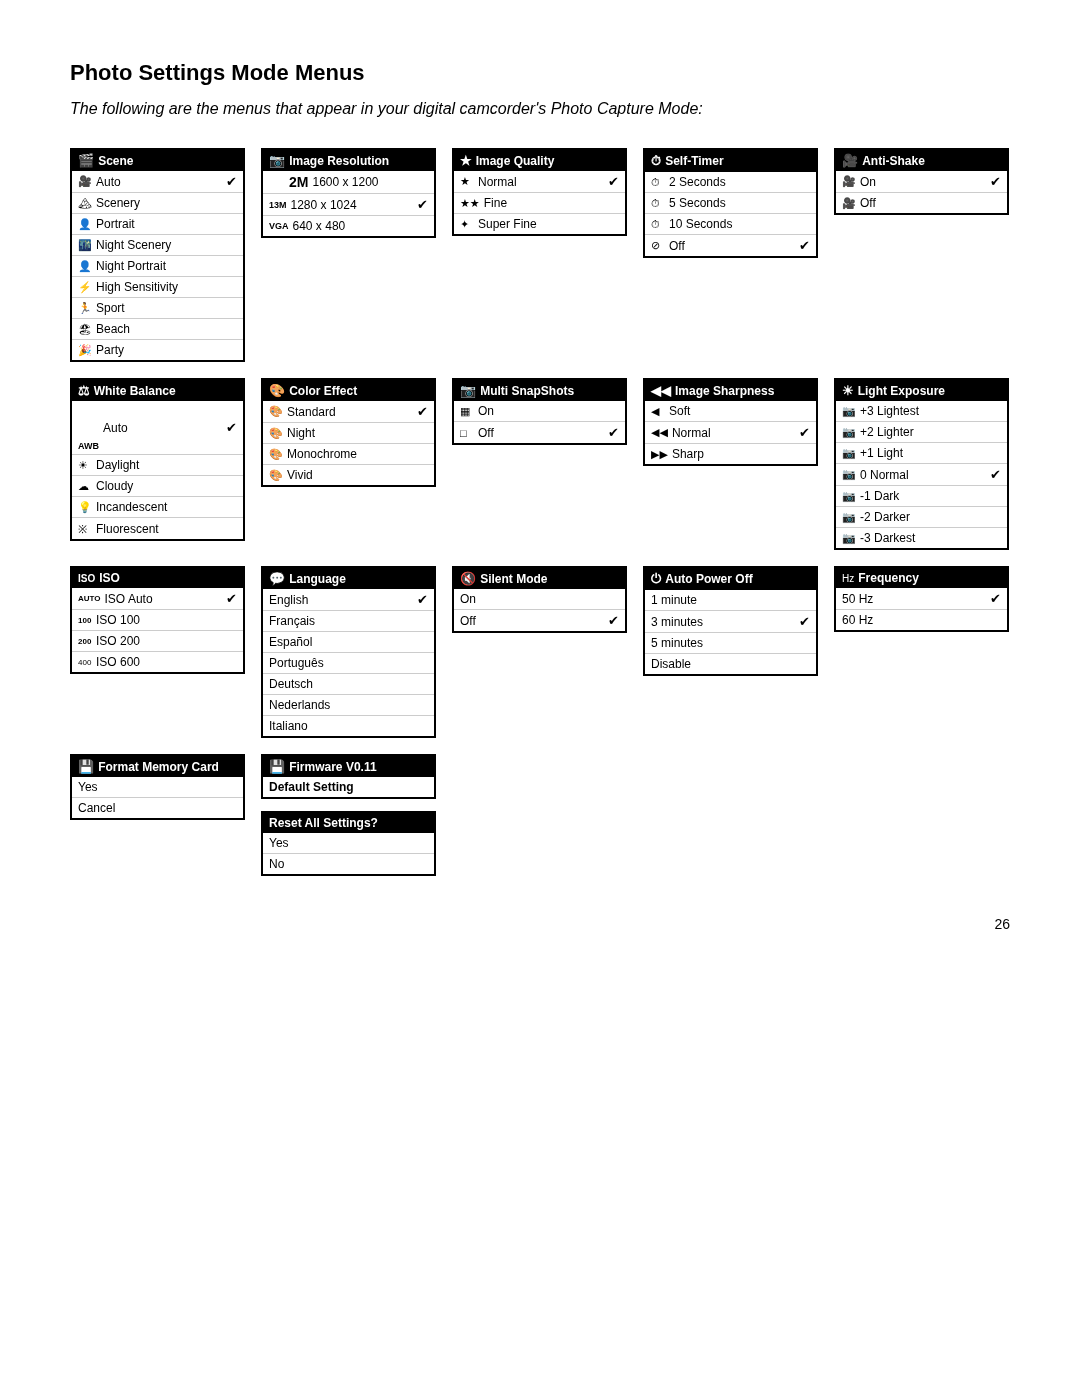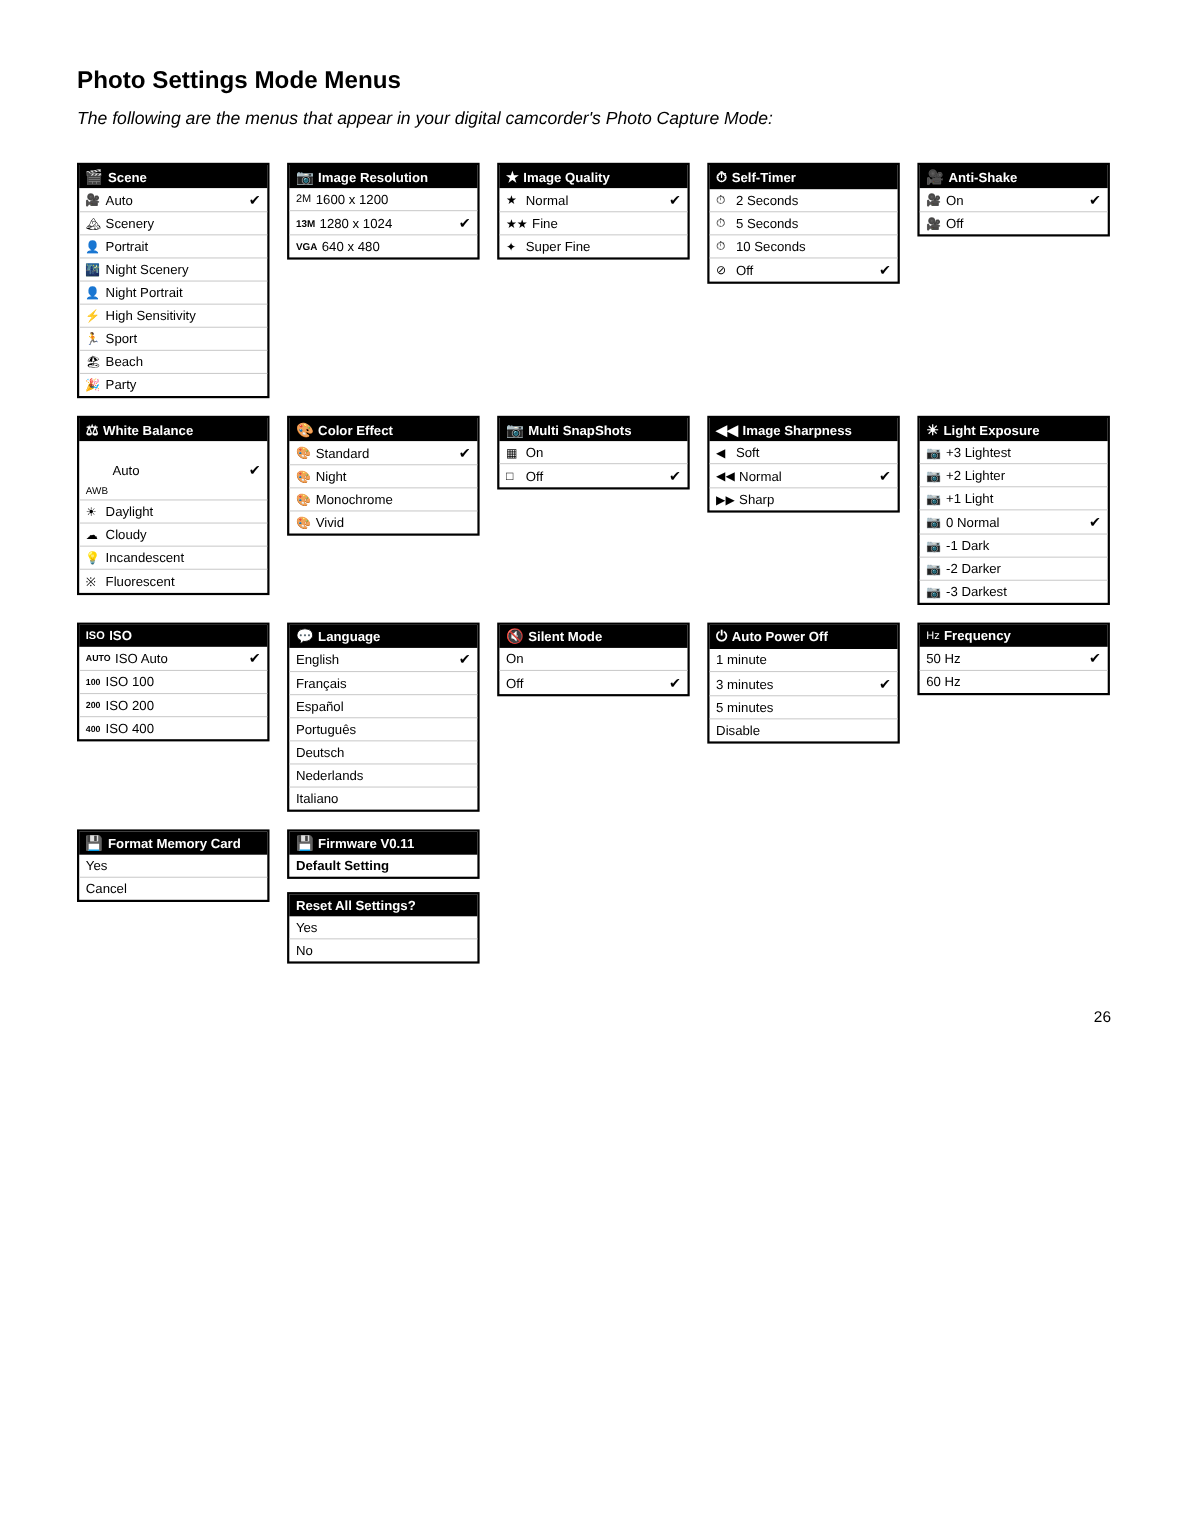--- a/index.html
+++ b/index.html
@@ -150,21 +150,21 @@
     </div>
   </div>
 
   <div class="menu-box">
     <div class="menu-header">
       <span class="icon">📷</span>
       <span>Image Resolution</span>
     </div>
     <div class="menu-item">
       <div class="menu-item-left">
-          <span class="item-icon" style="font-size:10px;font-weight:normal;">2M</span>
+          <span class="item-icon" style="font-size:14px;font-weight:bold;margin-left:20px;">2M</span>
           <span>1600 x 1200</span>
         </div>
     </div>
     <div class="menu-item">
       <div class="menu-item-left">
           <span class="item-icon" style="font-size:9px;font-weight:bold;">13M</span>
           <span>1280 x 1024</span>
         </div>
       <span class="checkmark">✔</span>
     </div>
@@ -254,21 +254,21 @@
     </div>
   </div>
 
   <div class="menu-box">
     <div class="menu-header">
       <span class="icon">⚖</span>
       <span>White Balance</span>
     </div>
     <div class="menu-item">
       <div class="menu-item-left">
-          <span class="item-icon" style="font-size:9px;font-weight:normal;margin-top:37px;">AWB</span>
+          <span class="item-icon" style="font-size:9px;font-weight:bold;margin-top:37px;">AWB</span>
           <span>Auto</span>
         </div>
       <span class="checkmark">✔</span>
     </div>
     <div class="menu-item">
       <div class="menu-item-left">
           <span class="item-icon">☀</span>
           <span>Daylight</span>
         </div>
     </div>
@@ -439,22 +439,22 @@
         </div>
     </div>
     <div class="menu-item">
       <div class="menu-item-left">
           <span class="item-icon" style="font-size:8px;font-weight:bold;">200</span>
           <span>ISO 200</span>
         </div>
     </div>
     <div class="menu-item">
       <div class="menu-item-left">
-          <span class="item-icon" style="font-size:8px;font-weight:bold;">400</span>
-          <span>ISO 400</span>
+          <span class="item-icon" style="font-size:8px;font-weight:normal;">400</span>
+          <span>ISO 600</span>
         </div>
     </div>
   </div>
 
   <div class="menu-box">
     <div class="menu-header">
       <span class="icon">💬</span>
       <span>Language</span>
     </div>
     <div class="menu-item">

